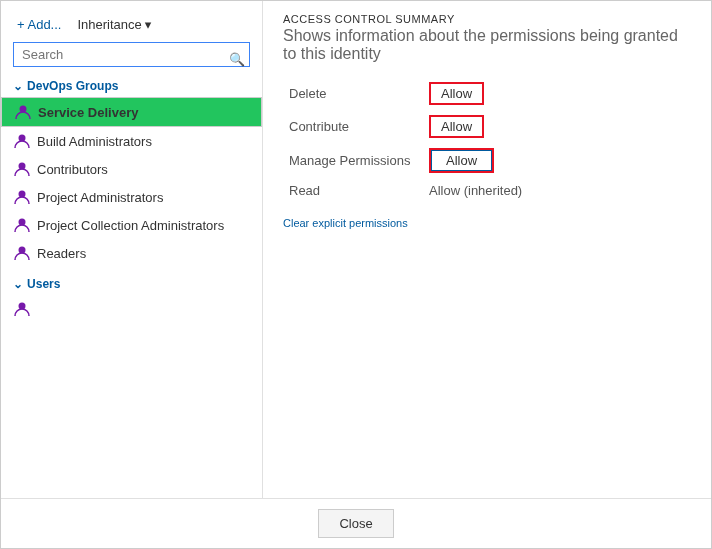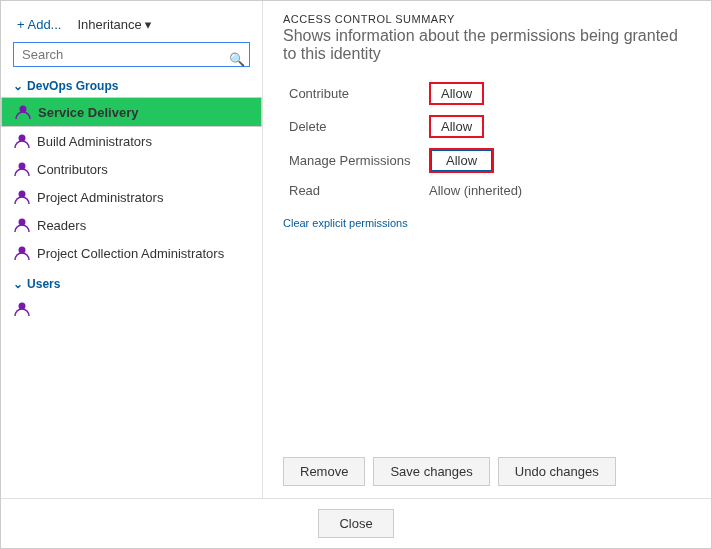--- a/index.html
+++ b/index.html
@@ -291,30 +291,30 @@
             </span>
             <span class="item-label">Project Administrators</span>
           </div>
           <div class="list-item">
             <span class="avatar-icon">
               <svg viewBox="0 0 18 18" fill="none" xmlns="http://www.w3.org/2000/svg">
       <circle cx="9" cy="6" r="3.5" fill="#7719aa"></circle>
       <path d="M2 16c0-3.866 3.134-7 7-7s7 3.134 7 7" stroke="#7719aa" stroke-width="1.5" fill="none"></path>
     </svg>
             </span>
+            <span class="item-label">Project Collection Administrators</span>
+          </div>
+          <div class="list-item">
+            <span class="avatar-icon">
+              <svg viewBox="0 0 18 18" fill="none" xmlns="http://www.w3.org/2000/svg">
+      <circle cx="9" cy="6" r="3.5" fill="#7719aa"></circle>
+      <path d="M2 16c0-3.866 3.134-7 7-7s7 3.134 7 7" stroke="#7719aa" stroke-width="1.5" fill="none"></path>
+    </svg>
+            </span>
             <span class="item-label">Readers</span>
-          </div>
-          <div class="list-item">
-            <span class="avatar-icon">
-              <svg viewBox="0 0 18 18" fill="none" xmlns="http://www.w3.org/2000/svg">
-      <circle cx="9" cy="6" r="3.5" fill="#7719aa"></circle>
-      <path d="M2 16c0-3.866 3.134-7 7-7s7 3.134 7 7" stroke="#7719aa" stroke-width="1.5" fill="none"></path>
-    </svg>
-            </span>
-            <span class="item-label">Project Collection Administrators</span>
           </div>
         </div>
 
       <div class="group-label" style="margin-top:6px;">
         <span>⌄</span>
         <span>Users</span>
       </div>
 
       <div id="users-items">
           <div class="list-item">
@@ -329,29 +329,29 @@
     </div>
 
     <div class="right-panel">
       <div class="access-summary-title">ACCESS CONTROL SUMMARY</div>
       <div class="access-summary-desc">Shows information about the permissions being granted to this identity</div>
 
       <table class="permissions-table">
         <tbody>
 
           <tr>
-            <td class="perm-name">Contribute</td>
+            <td class="perm-name">Delete</td>
             <td class="perm-value">
               <div style="border: 2px solid #e81123; display:inline-block; padding: 0;">
                 <span class="allow-badge">Allow</span>
               </div>
             </td>
           </tr>
           <tr>
-            <td class="perm-name">Delete</td>
+            <td class="perm-name">Contribute</td>
             <td class="perm-value">
               <div style="border: 2px solid #e81123; display:inline-block; padding: 0;">
                 <span class="allow-badge">Allow</span>
               </div>
             </td>
           </tr>
           <tr>
             <td class="perm-name">Manage Permissions</td>
             <td class="perm-value">
               <div style="border: 2px solid #e81123; display:inline-block; padding: 0;">
@@ -363,24 +363,19 @@
             <td class="perm-name">Read</td>
             <td class="perm-value">
               <span class="perm-value-inherited">Allow (inherited)</span>
             </td>
           </tr>
         </tbody>
       </table>
 
       <a class="clear-link">Clear explicit permissions</a>
 
-      <div class="action-buttons">
-        <button class="btn btn-remove">Remove</button>
-        <button class="btn primary">Save changes</button>
-        <button class="btn">Undo changes</button>
-      </div>
     </div>
   </div>
 
   <div class="dialog-footer">
     <button class="close-dialog-btn">Close</button>
   </div>
 </div>
 
 </body></html>

